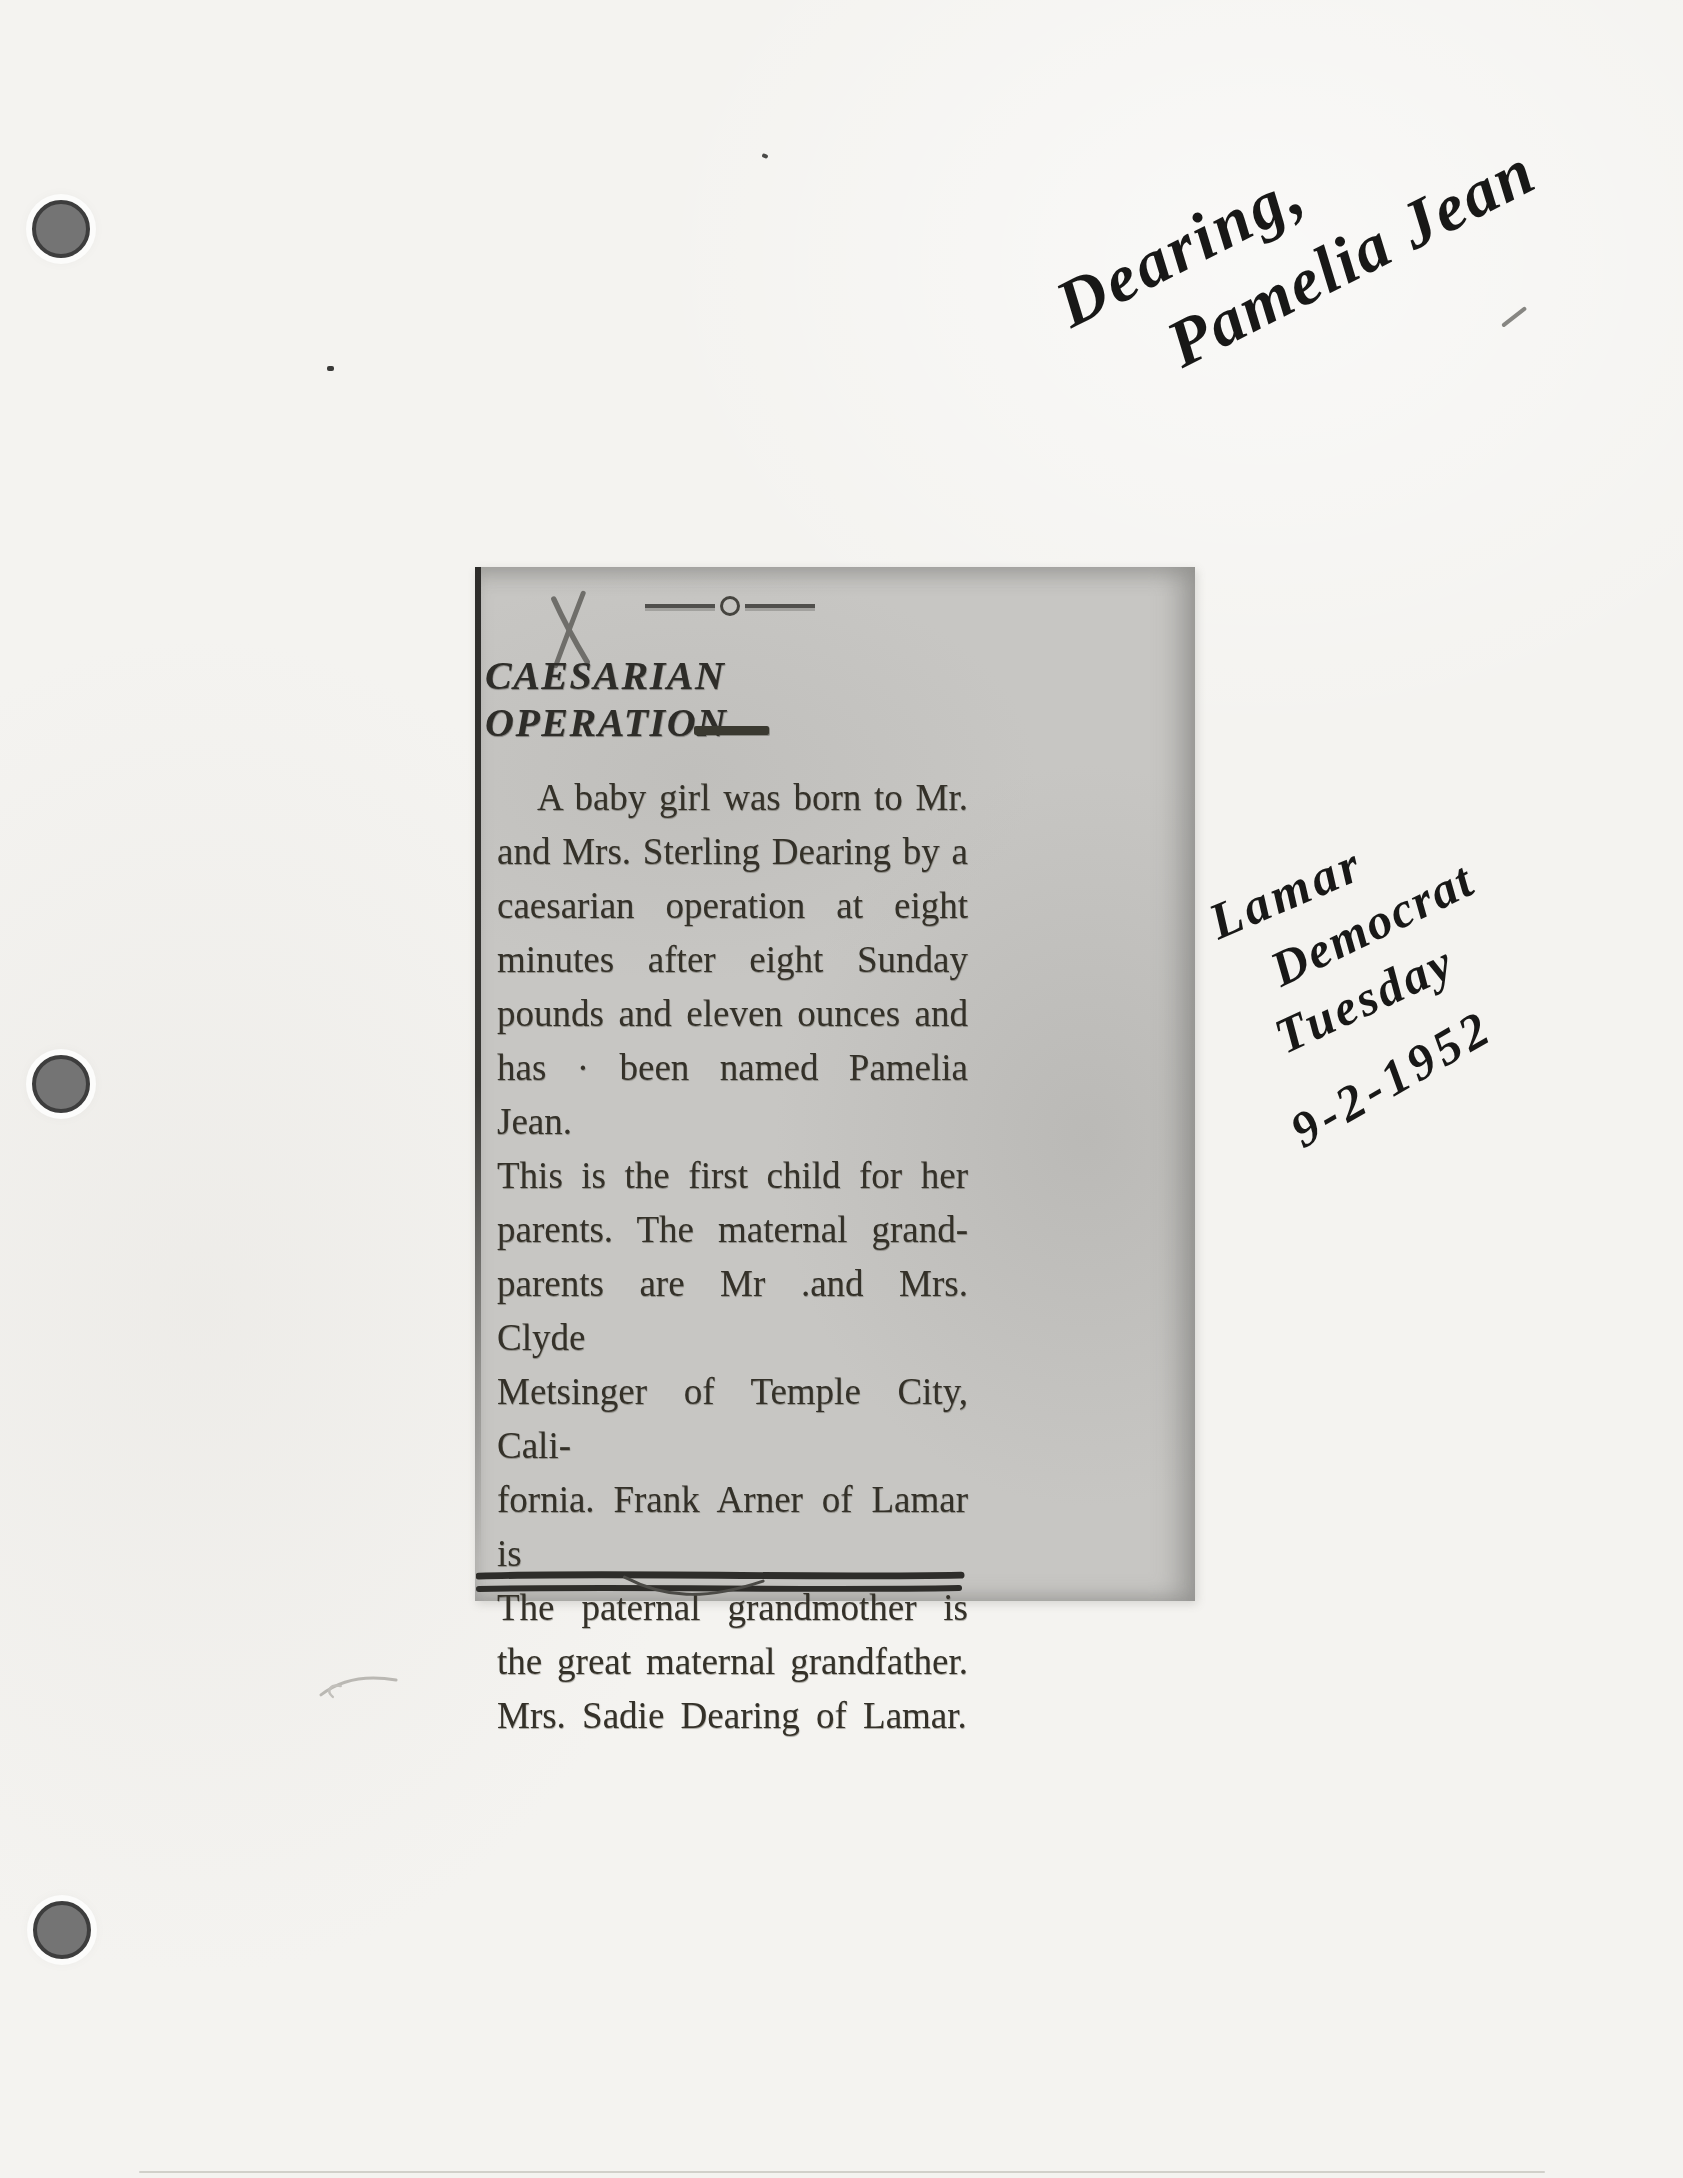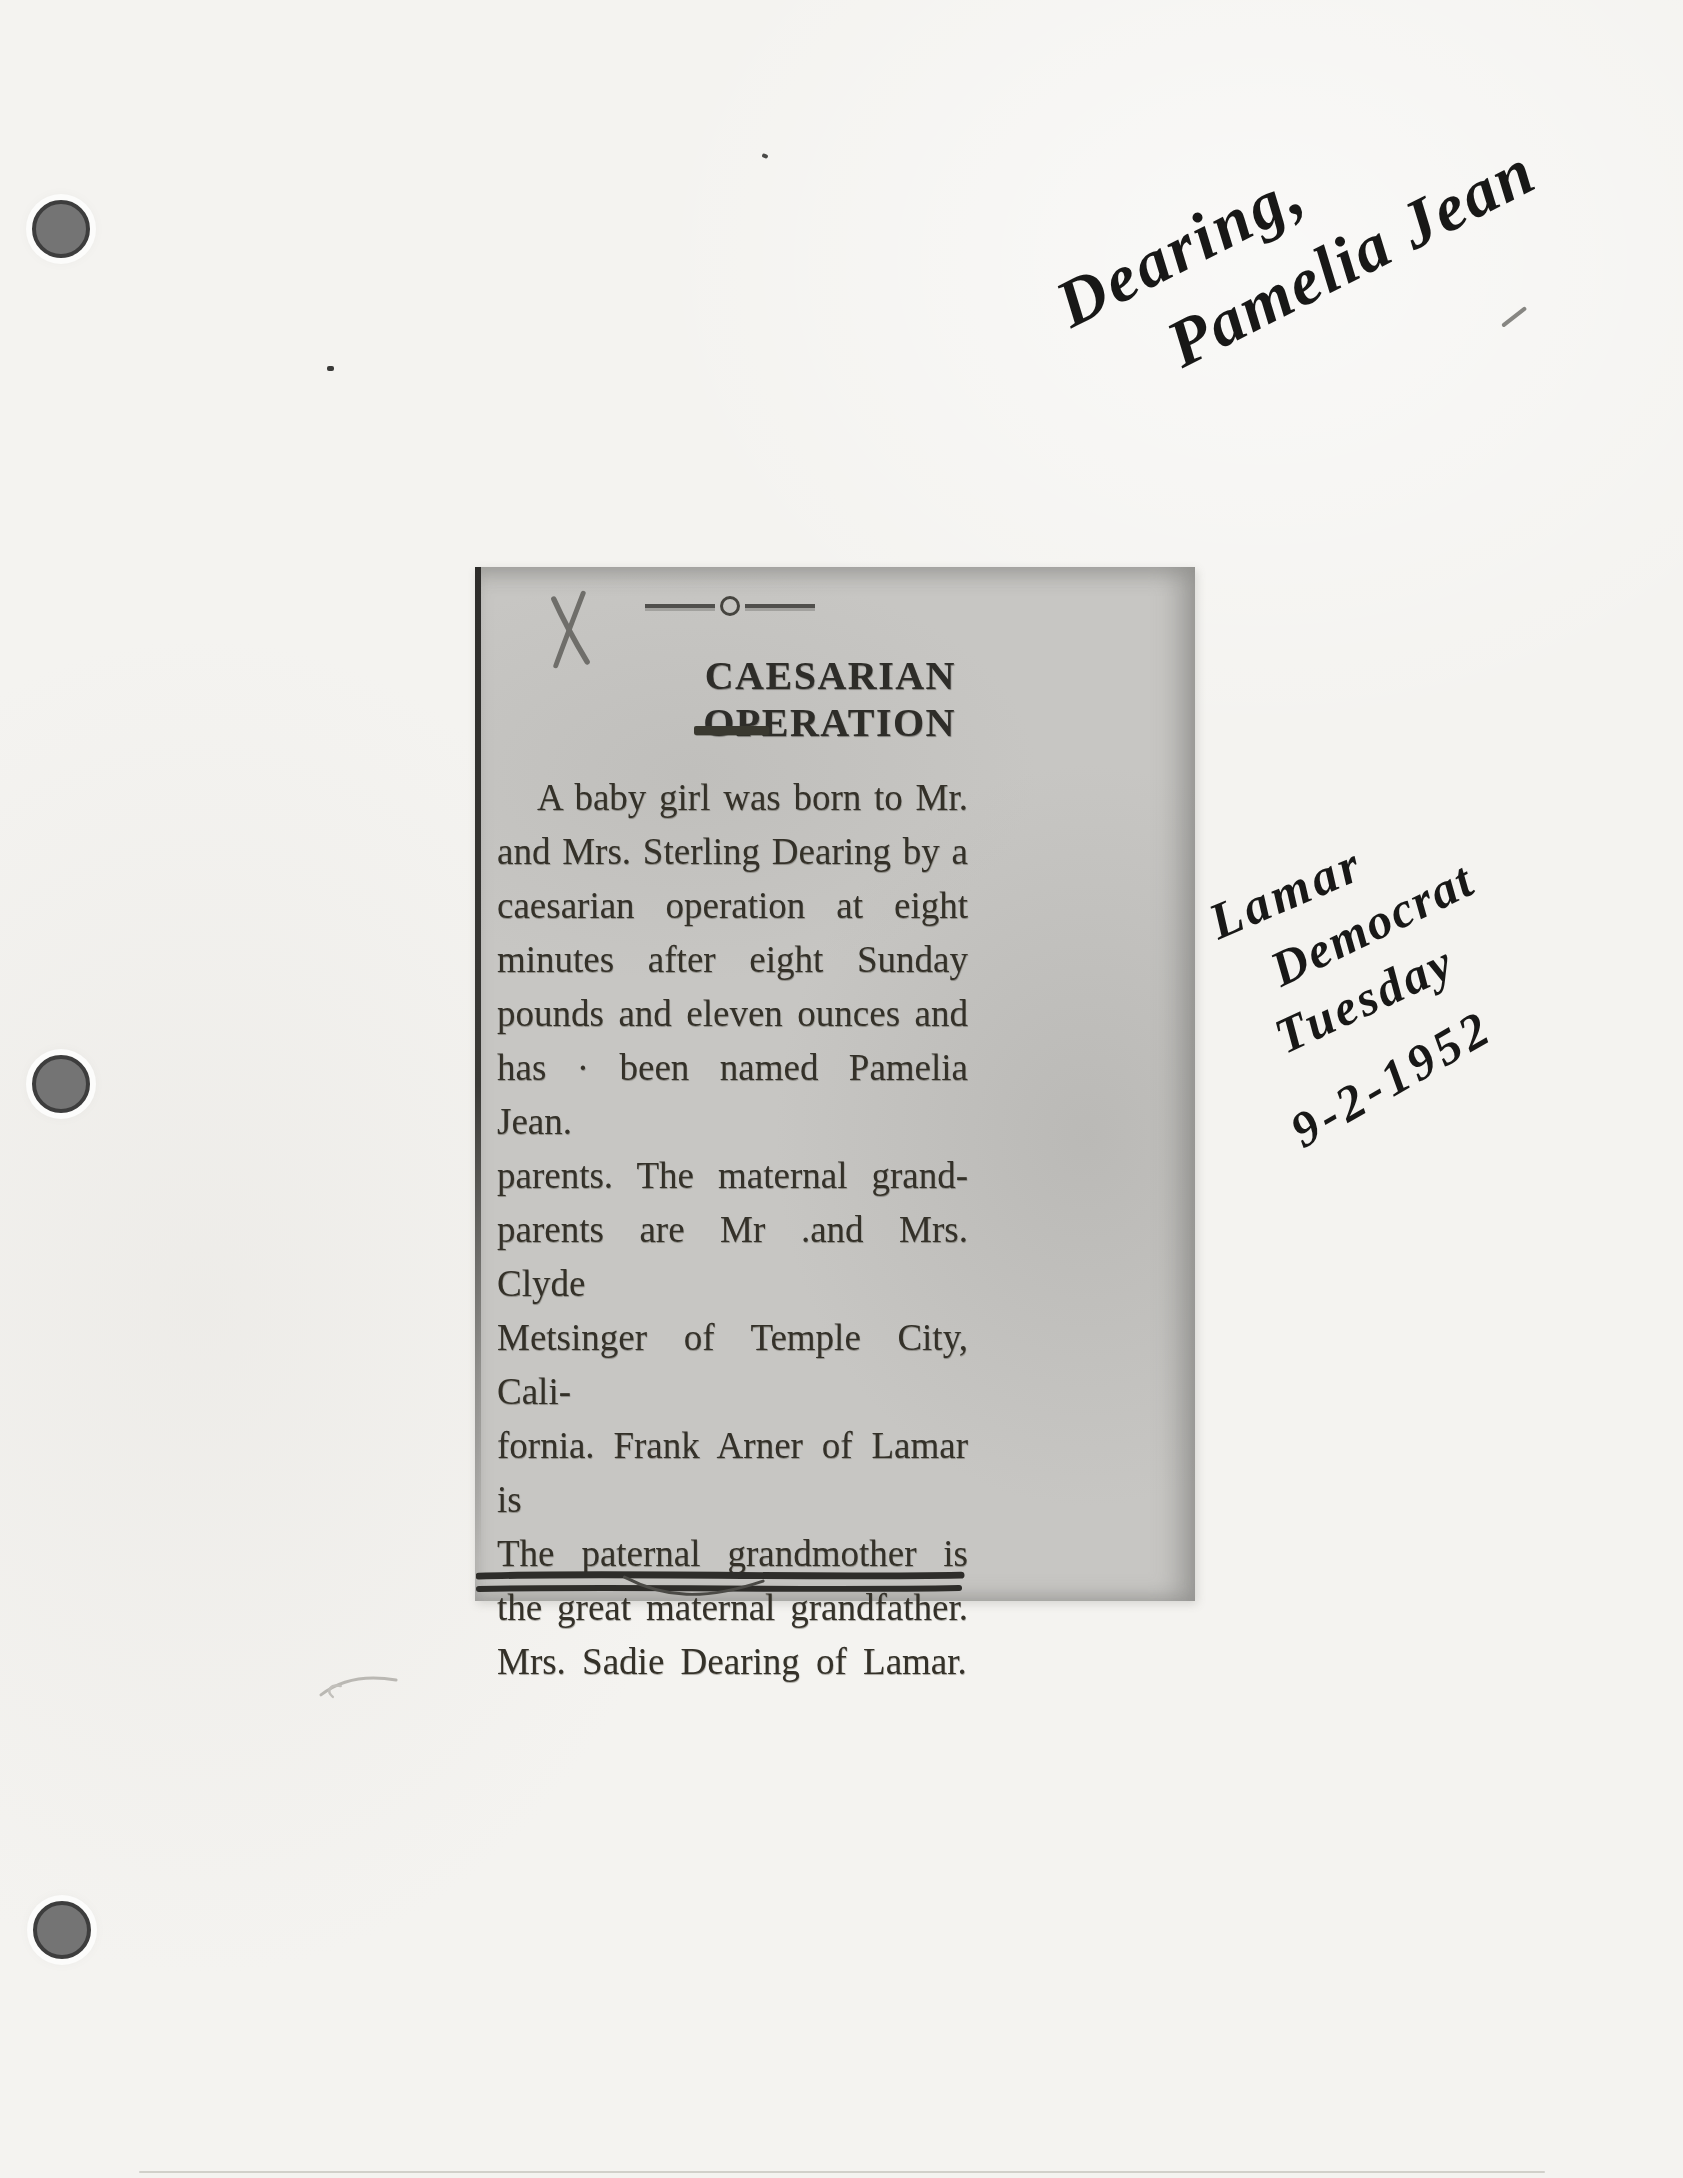--- a/index.html
+++ b/index.html
@@ -41,23 +41,23 @@
     background:linear-gradient(to bottom,#2d2c2a 0%,#393835 50%,rgba(70,69,66,0.35) 78%,rgba(70,69,66,0) 96%);
   }
   .top-divider{
     position:absolute;left:170px;top:30px;width:170px;height:18px;
     display:flex;align-items:center;gap:5px;
   }
   .div-line{flex:1;height:4px;background:#504f4c;box-shadow:0 3px 0 rgba(80,79,76,0.3);}
   .div-circle{width:14px;height:14px;border:3px solid #45443f;border-radius:50%;background:transparent;}
   .x-mark{position:absolute;left:69px;top:20px;}
   .headline{
-    position:absolute;left:4px;top:85px;width:477px;
-    text-align:right;font-weight:bold;font-size:40px;letter-spacing:1.5px;
-    color:#2e2d29;text-shadow:0.6px 0.6px 0.8px rgba(46,45,41,0.45);
+    position:absolute;left:10px;top:85px;width:477px;
+    text-align:left;font-weight:bold;font-size:40px;letter-spacing:1.5px;
+    color:#2e2d29;text-shadow:0.6px 0.6px 0.8px rgba(46,45,41,0.45);font-style:italic;
   }
   .sub-dash{
     position:absolute;left:219px;top:159px;width:75px;height:9px;
     background:#3a3930;border-radius:2px;
     box-shadow:1px 1px 0 rgba(58,57,48,0.4);
   }
   .article{
     position:absolute;left:9px;top:204px;width:484px;
     font-size:37px;line-height:54px;color:#343129;
     text-shadow:0.5px 0.5px 0.7px rgba(52,49,41,0.4);
@@ -126,20 +126,21 @@
 
     <div class="sub-dash"></div>
 
     <div class="article">
         <div class="article-line first">A baby girl was born to Mr.</div>
         <div class="article-line">and Mrs. Sterling Dearing by a</div>
         <div class="article-line">caesarian operation at eight</div>
         <div class="article-line">minutes after eight Sunday</div>
         <div class="article-line">pounds and eleven ounces and</div>
         <div class="article-line">has · been named Pamelia Jean.</div>
+        <div class="article-line">This is the first child for her</div>
         <div class="article-line">parents. The maternal grand-</div>
         <div class="article-line">parents are Mr .and Mrs. Clyde</div>
         <div class="article-line">Metsinger of Temple City, Cali-</div>
         <div class="article-line">fornia. Frank Arner of Lamar is</div>
         <div class="article-line">The paternal grandmother is</div>
         <div class="article-line">the great maternal grandfather.</div>
         <div class="article-line last">Mrs. Sadie Dearing of Lamar.</div>
       </div>
 
     <svg class="bottom-rule" width="489" height="34" viewBox="0 0 494 34">

